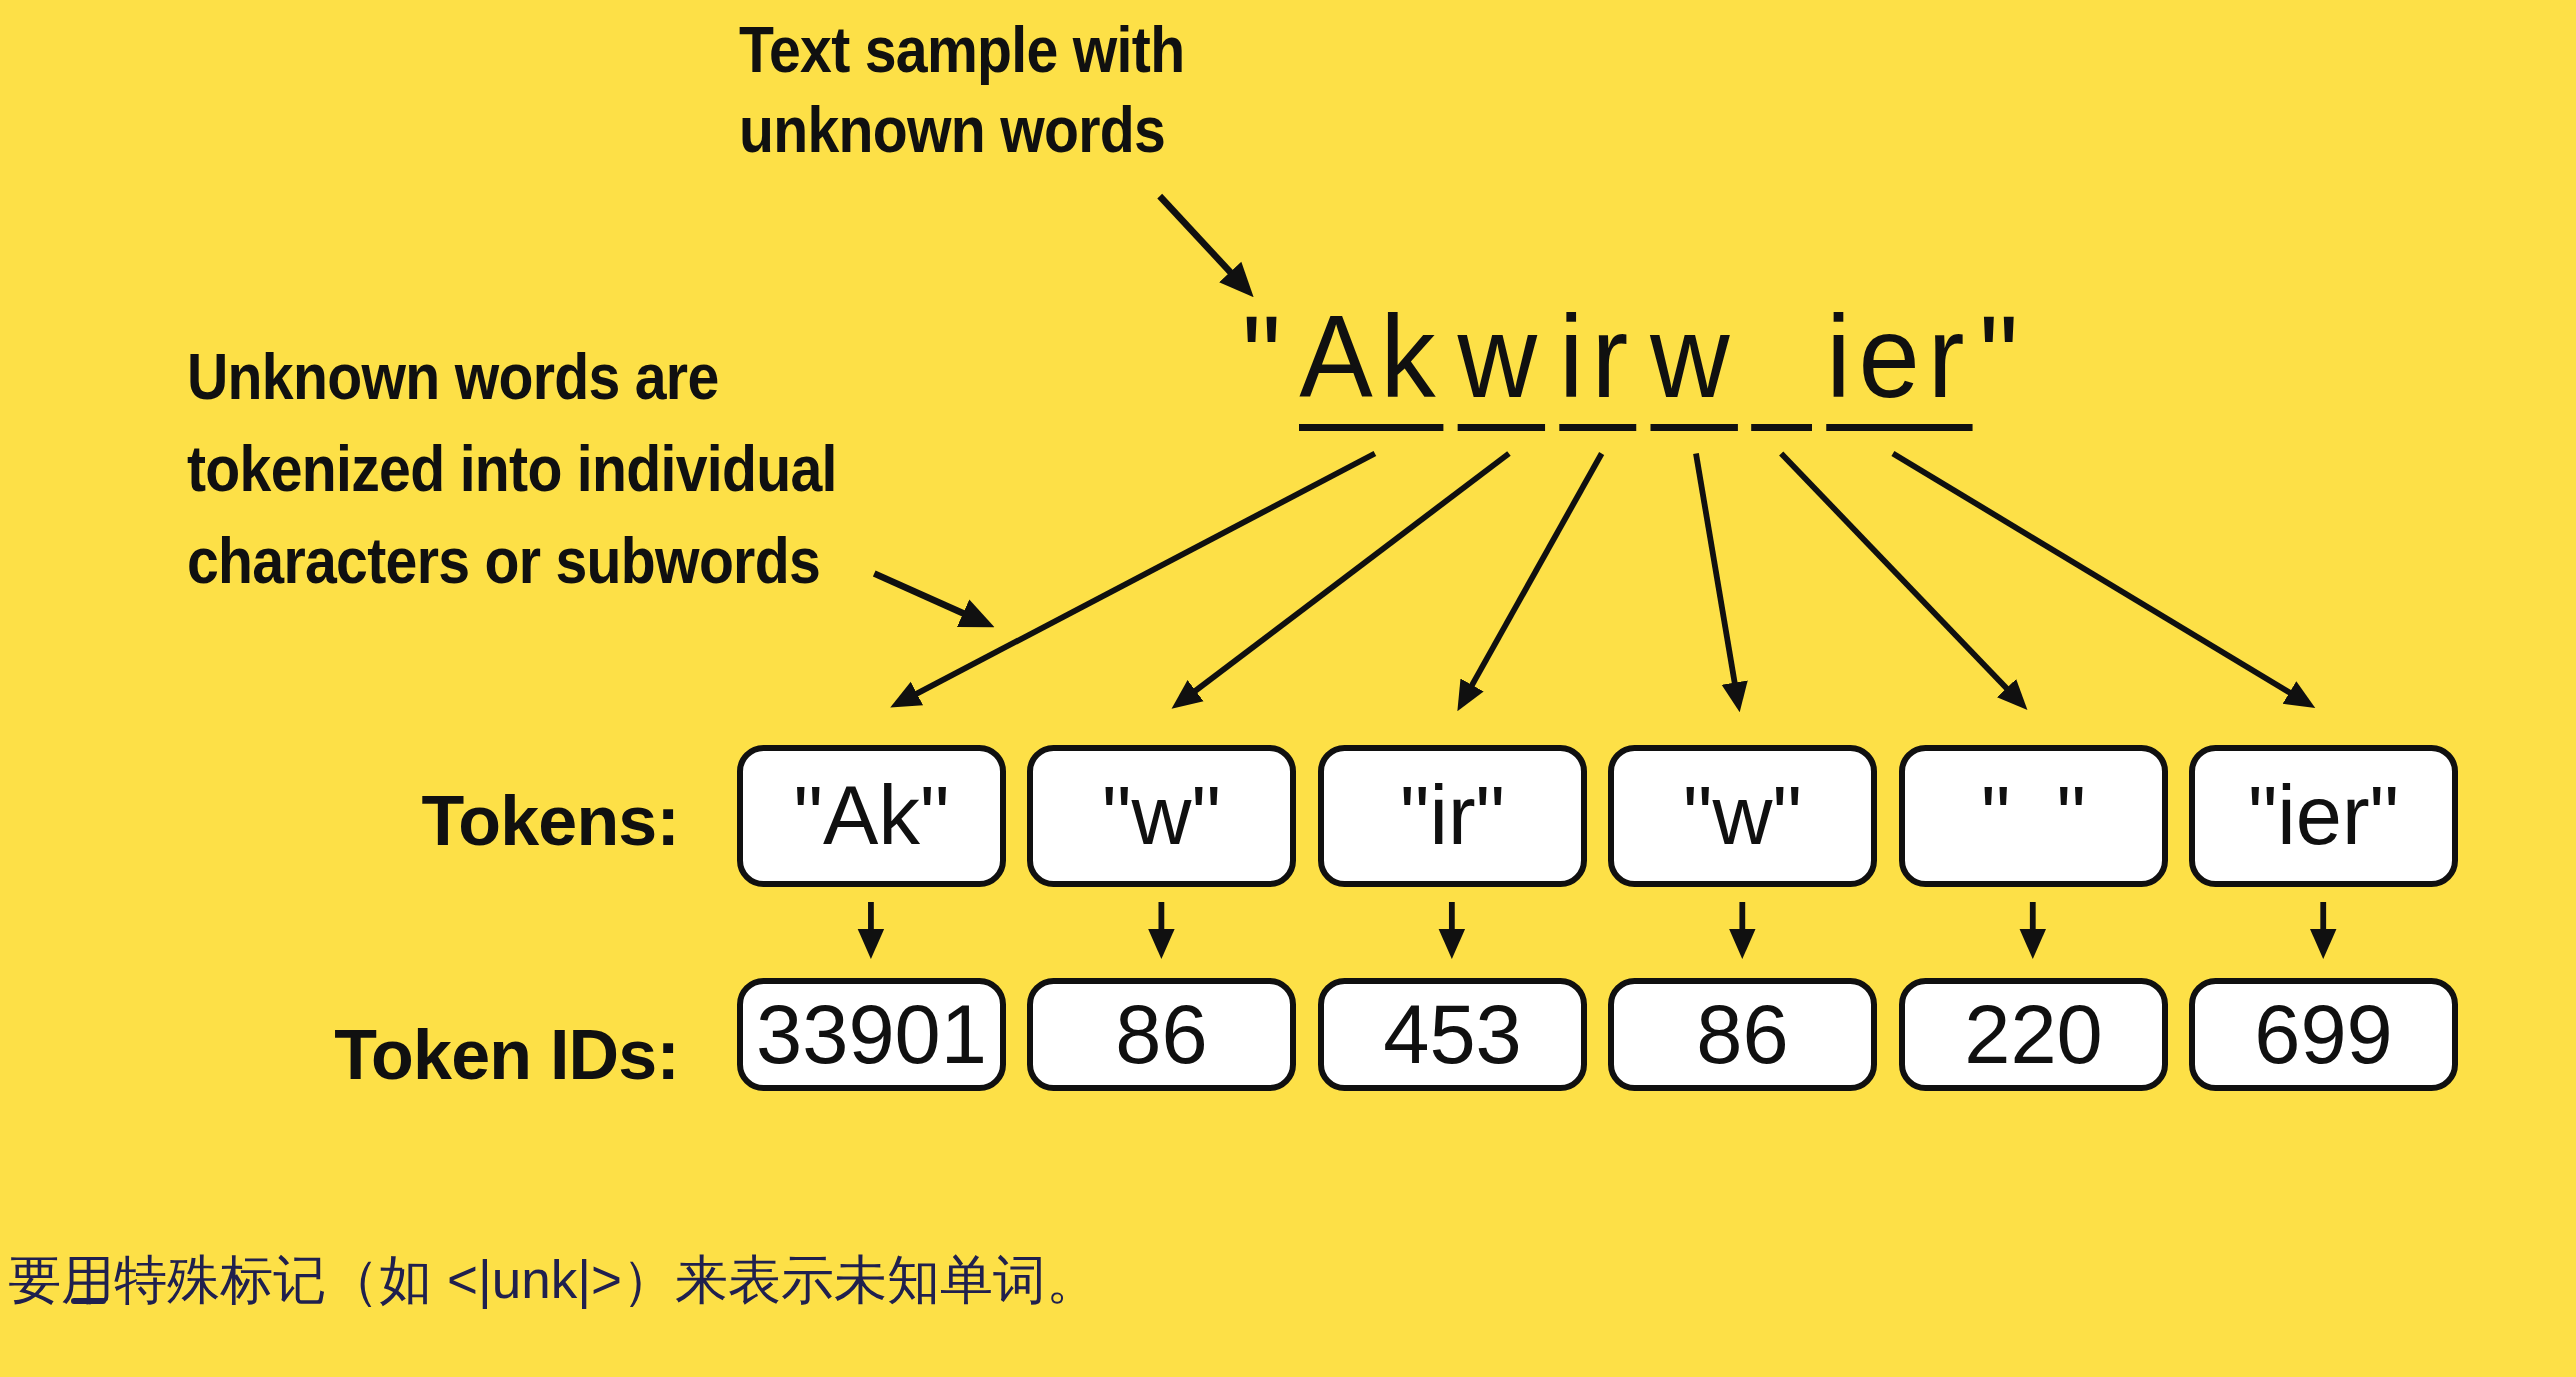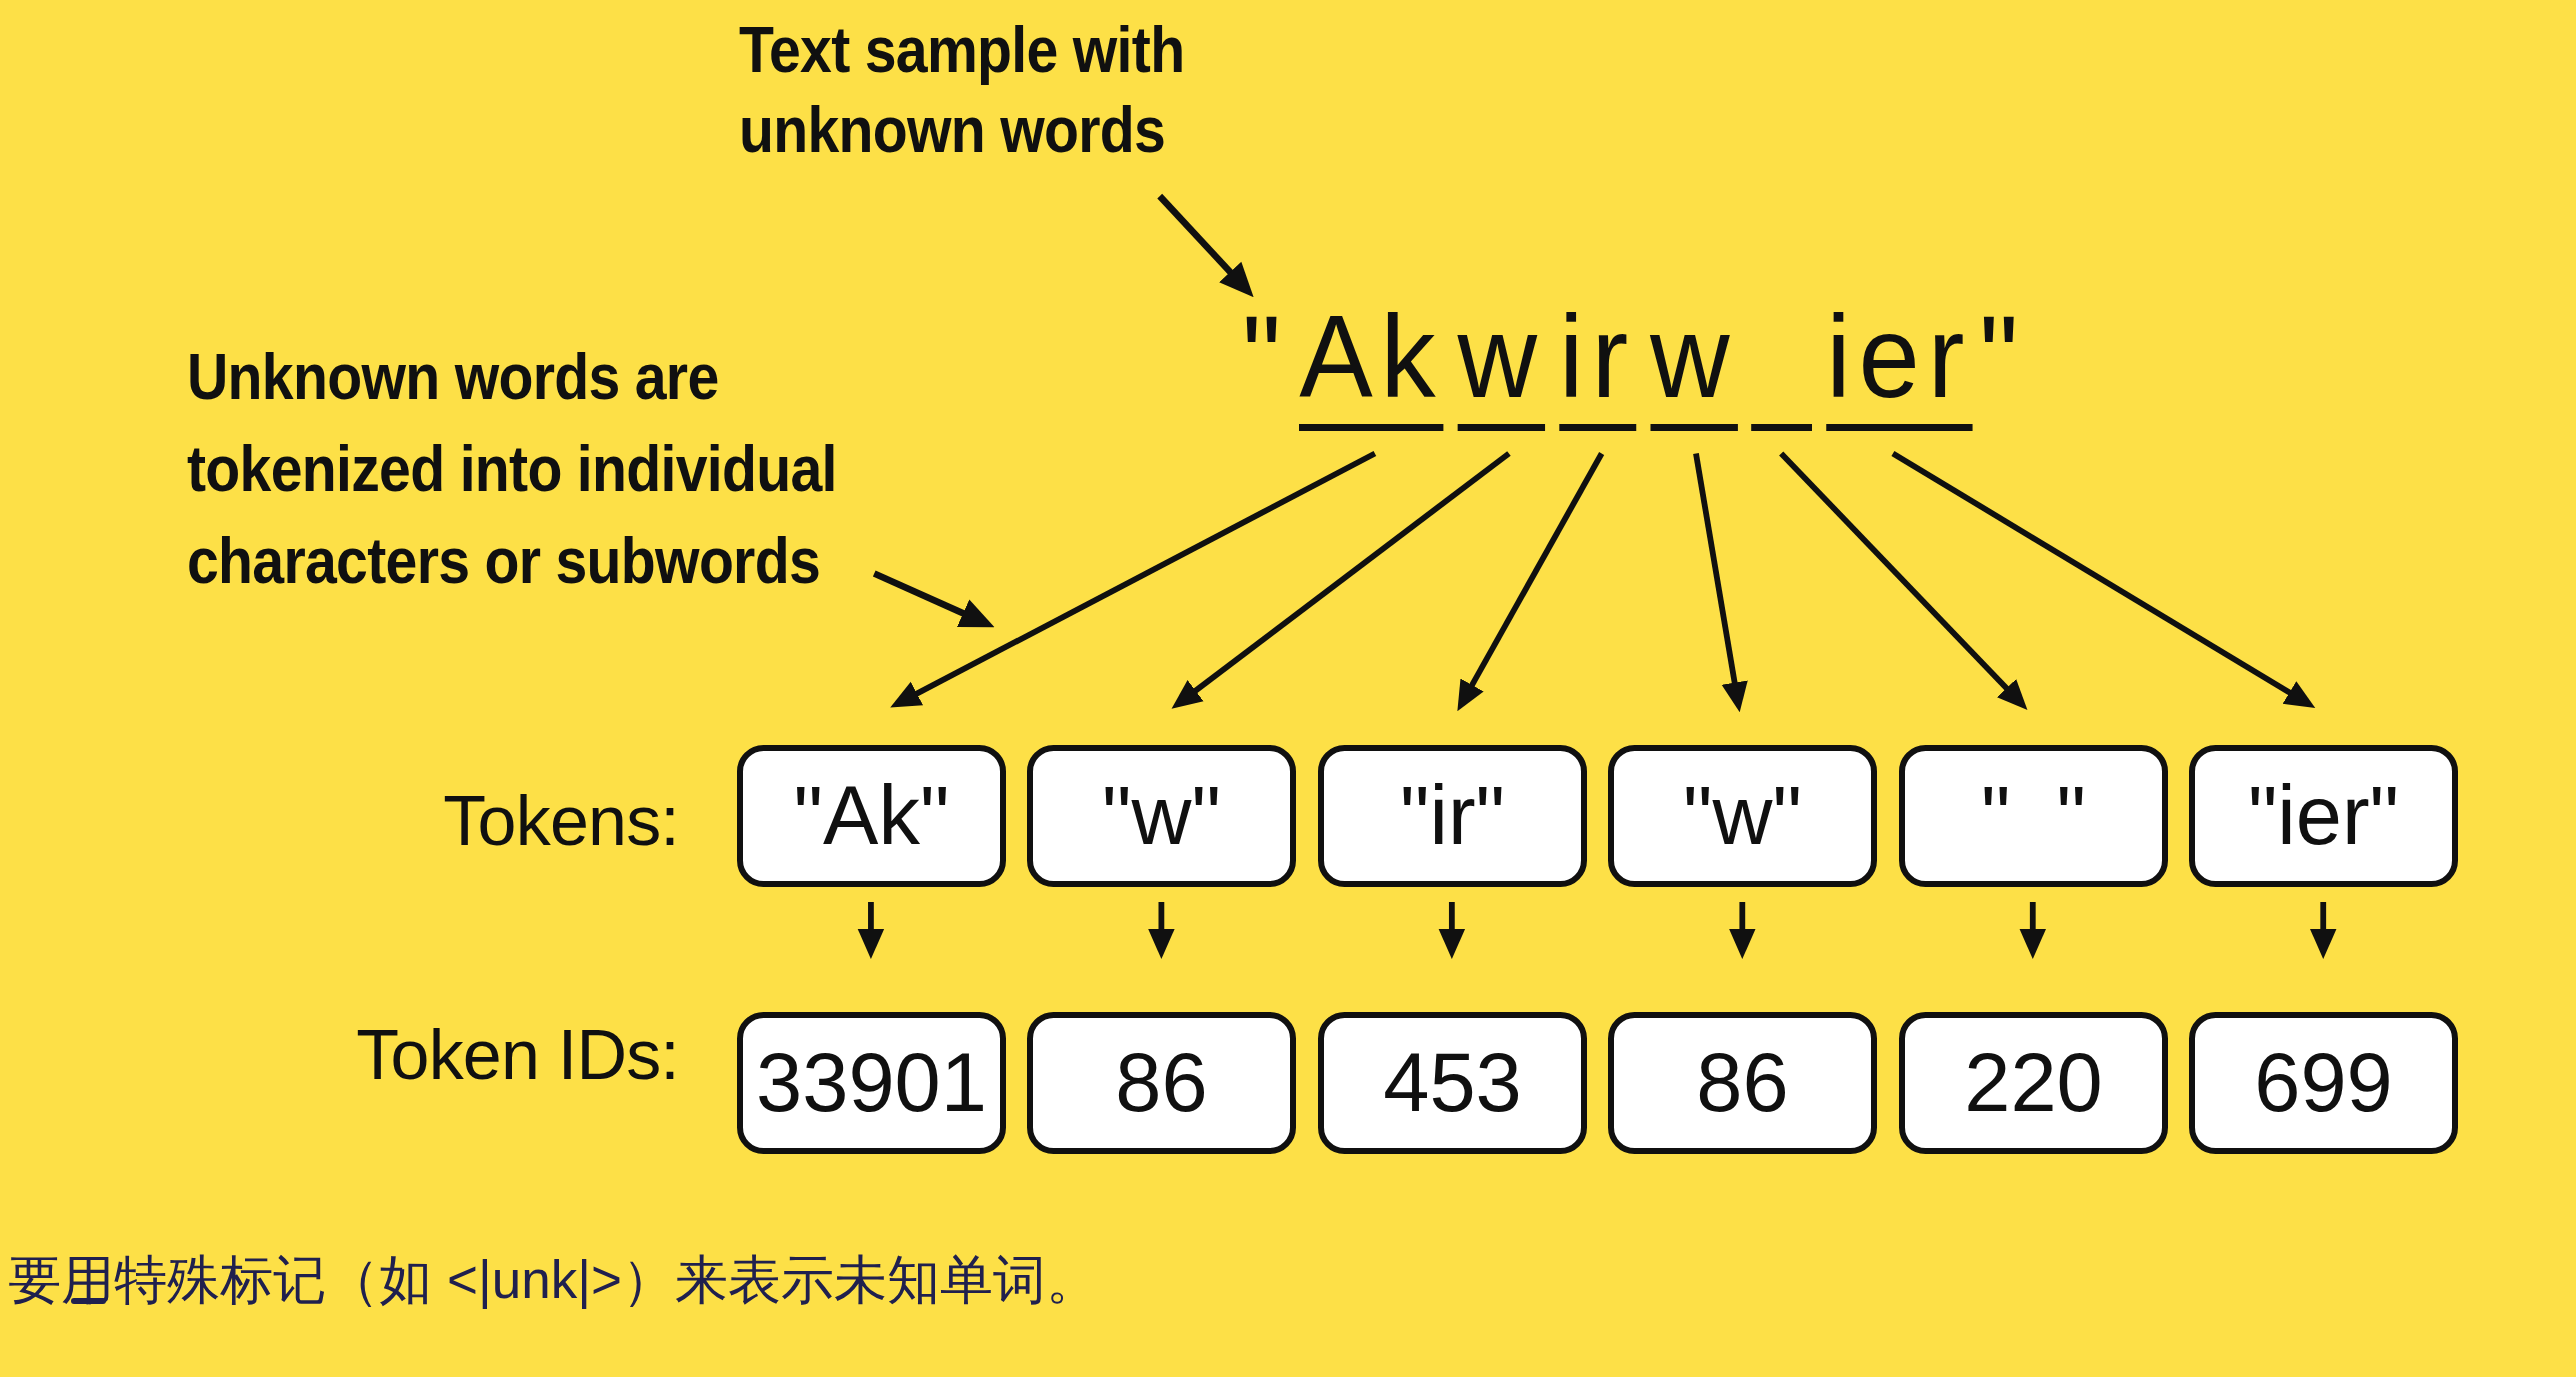--- a/index.html
+++ b/index.html
@@ -9,29 +9,29 @@
   .anno{position:absolute;font-weight:700;transform:scaleX(0.88);transform-origin:left top;
         white-space:nowrap;letter-spacing:-0.8px;}
   #anno-top{left:739px;top:10px;font-size:65px;line-height:80px;}
   #anno-left{left:187px;top:331px;font-size:65px;line-height:92px;}
   #sample{position:absolute;left:1242px;top:291px;font-size:116px;line-height:133px;
           letter-spacing:8.3px;white-space:nowrap;transform:scaleX(0.95);transform-origin:left top;}
   #sample .seg{display:inline-block;border-bottom:7.4px solid #101010;margin:0 7.4px;}
   #sample .seg.space{padding:0 11.6px;}
   #sample .q{display:inline-block;}
   #sample .q.open{margin-right:3.3px;}
-  .row-label{position:absolute;left:290px;width:389px;font-size:70px;font-weight:400;
+  .row-label{position:absolute;left:290px;width:389px;font-size:70px;font-weight:700;
              text-align:right;white-space:nowrap;letter-spacing:-0.8px;}
   #tokens-label{top:781px;}
   #ids-label{top:1015px;}
   .box{position:absolute;width:269px;box-sizing:border-box;border:6.6px solid #101010;
        border-radius:26.5px;background:#ffffff;display:flex;align-items:center;justify-content:center;
        font-size:83px;white-space:pre;}
   .tok{top:745px;height:142px;}
-  .idb{top:1012px;height:142px;}
+  .idb{top:978px;height:113px;}
   .c1{left:737px;} .c2{left:1027px;} .c3{left:1318px;} .c4{left:1608px;} .c5{left:1899px;} .c6{left:2189px;}
   #caption{position:absolute;left:8.3px;top:1243px;font-size:53px;line-height:73px;
            color:#20204e;white-space:nowrap;}
   #fig-ref-underline{position:absolute;left:71px;top:1298px;width:35px;height:5.8px;
                      background:#20204e;border-radius:3.3px;}
 </style>
 </head>
 <body>
 
 <div id="stage">

